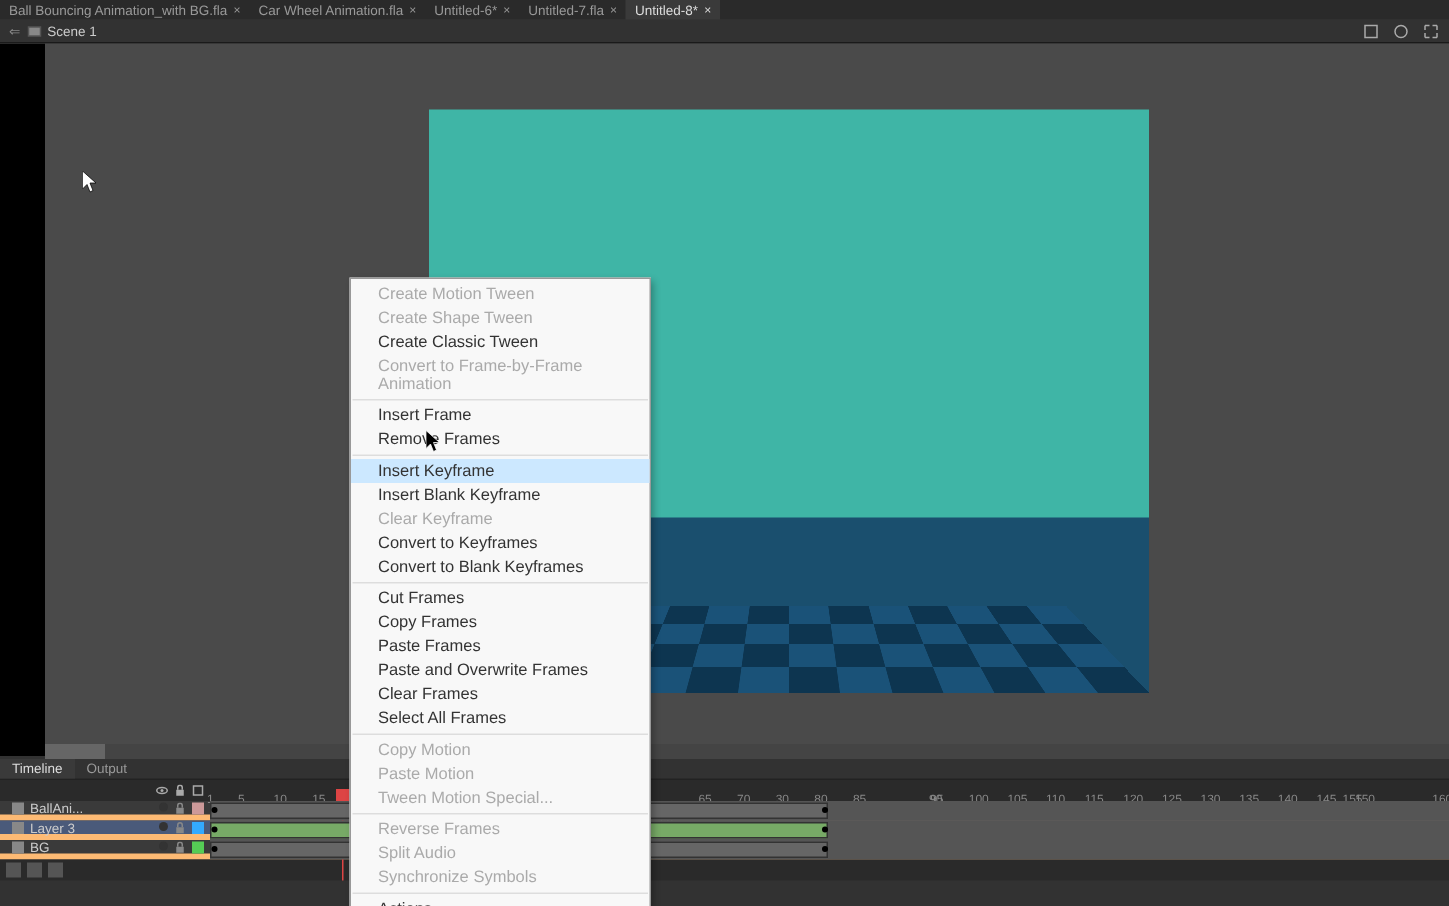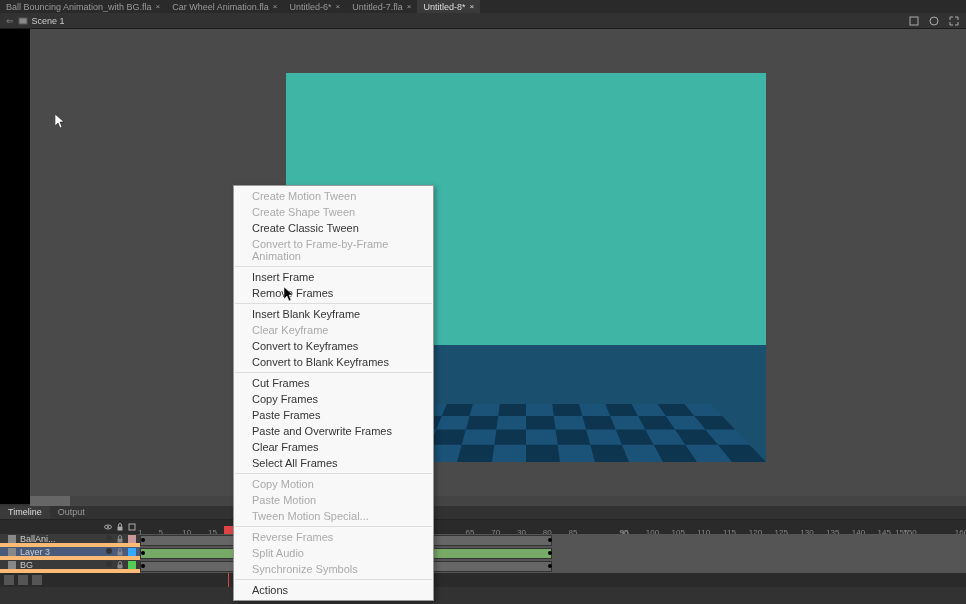--- a/index.html
+++ b/index.html
@@ -182,20 +182,21 @@
 
 <div class="context-menu" id="ctx">
     <div class="cm-item disabled">Create Motion Tween</div>
     <div class="cm-item disabled">Create Shape Tween</div>
     <div class="cm-item">Create Classic Tween</div>
     <div class="cm-item disabled">Convert to Frame-by-Frame Animation</div>
     <div class="cm-sep"></div>
     <div class="cm-item">Insert Frame</div>
     <div class="cm-item">Remove Frames</div>
     <div class="cm-sep"></div>
+    <div class="cm-item hover">Insert Keyframe</div>
     <div class="cm-item">Insert Blank Keyframe</div>
     <div class="cm-item disabled">Clear Keyframe</div>
     <div class="cm-item">Convert to Keyframes</div>
     <div class="cm-item">Convert to Blank Keyframes</div>
     <div class="cm-sep"></div>
     <div class="cm-item">Cut Frames</div>
     <div class="cm-item">Copy Frames</div>
     <div class="cm-item">Paste Frames</div>
     <div class="cm-item">Paste and Overwrite Frames</div>
     <div class="cm-item">Clear Frames</div>

